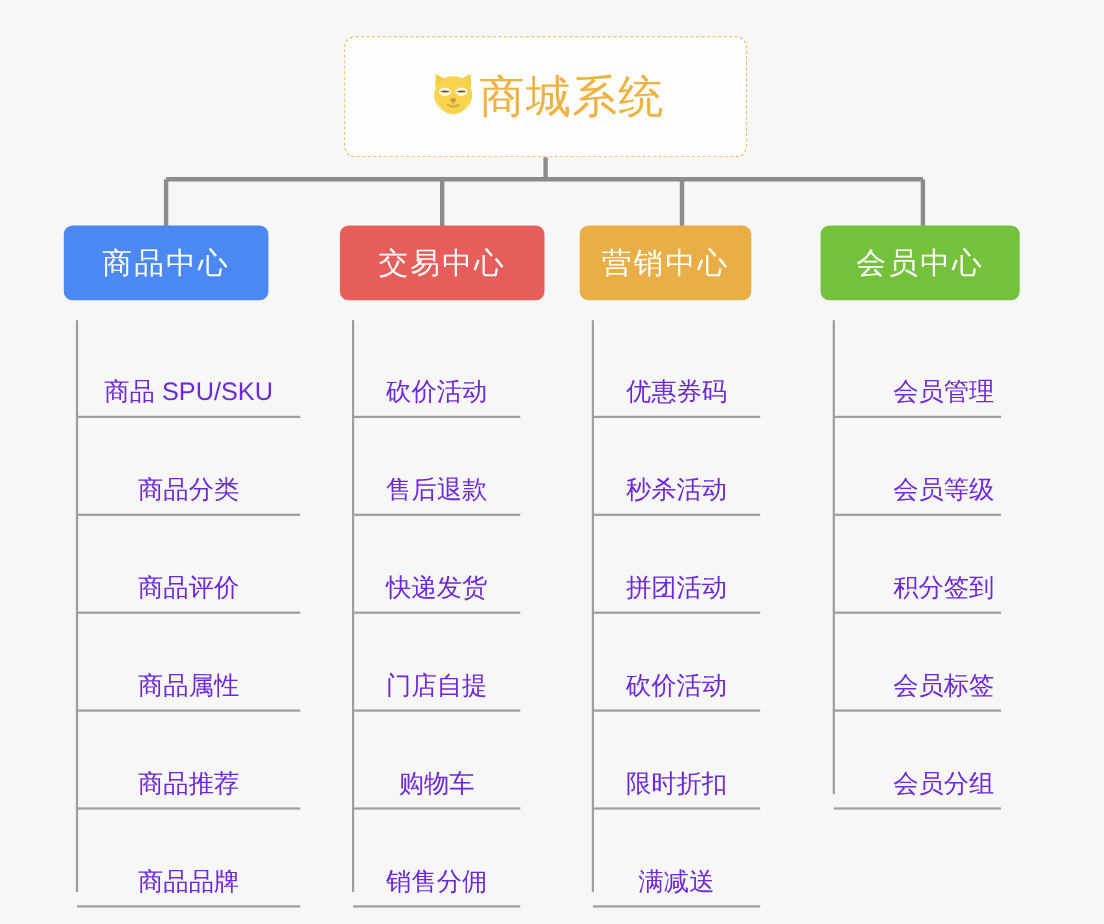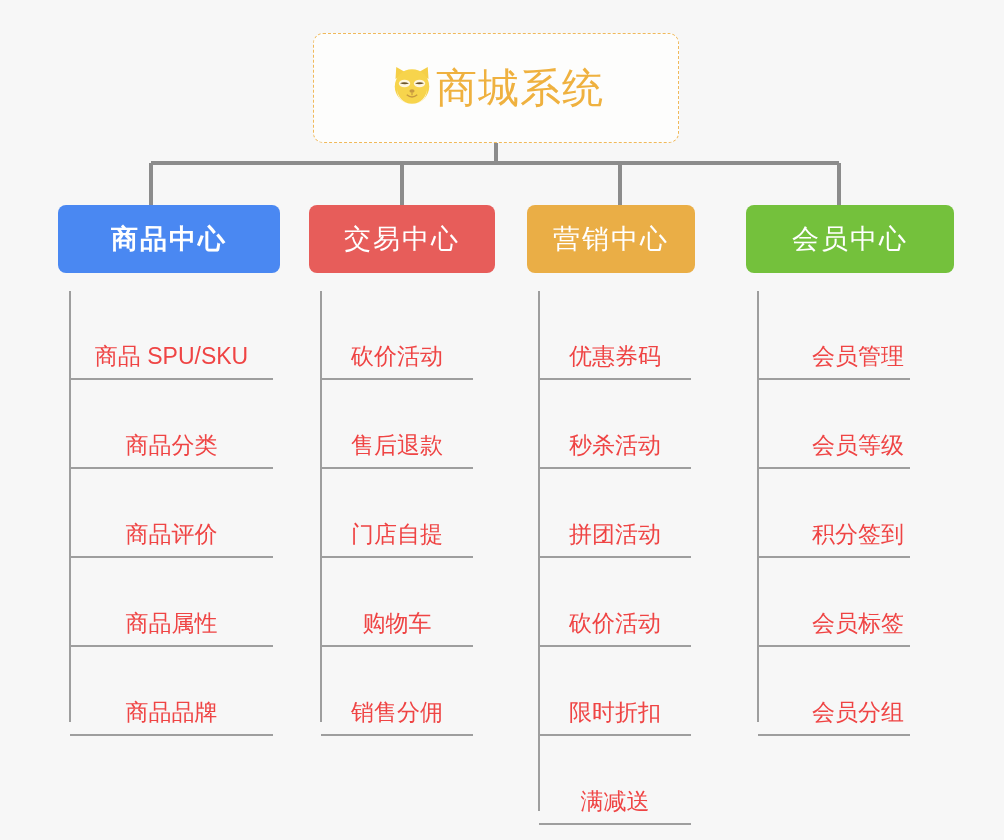--- a/index.html
+++ b/index.html
@@ -100,41 +100,41 @@
     height: 89px;
     display: flex;
     align-items: flex-end;
     justify-content: center;
     box-sizing: border-box;
     border-bottom: 2px solid #9e9e9e;
     padding-bottom: 3px;
   }
   .leaf-label {
     font-size: 23px;
-    color: #ef4444;
+    color: #6d28d9;
     line-height: 1.25;
     white-space: nowrap;
     padding: 0 6px 4px 6px;
   }
 
   
   .branch.b0 { left: 58px;  }
-  .branch.b0 .branch-header { width: 222px; background: #4a88f2; font-weight: bold; }
+  .branch.b0 .branch-header { width: 186px; background: #4a88f2; }
   .branch.b0 .leaf { width: 203px; }
 
   .branch.b1 { left: 309px; }
   .branch.b1 .branch-header { width: 186px; background: #e75d5a; }
   .branch.b1 .leaf { width: 152px; }
 
   .branch.b2 { left: 527px; }
-  .branch.b2 .branch-header { width: 168px; background: #eaae46; }
+  .branch.b2 .branch-header { width: 156px; background: #eaae46; }
   .branch.b2 .leaf { width: 152px; }
 
   .branch.b3 { left: 746px; }
-  .branch.b3 .branch-header { width: 208px; background: #74c13c; }
+  .branch.b3 .branch-header { width: 181px; background: #74c13c; }
   .branch.b3 .leaf { width: 152px; justify-content: flex-end; }
 </style>
 </head>
 <body>
 
 <div id="mindmap">
 
   <svg class="conn-svg" viewBox="0 0 1004 840" xmlns="http://www.w3.org/2000/svg">
 
     <line x1="496" y1="143" x2="496" y2="163" stroke="#8c8c8c" stroke-width="4"></line>
@@ -184,38 +184,44 @@
       <div class="leaf">
           <span class="leaf-label">商品分类</span>
         </div>
       <div class="leaf">
           <span class="leaf-label">商品评价</span>
         </div>
       <div class="leaf">
           <span class="leaf-label">商品属性</span>
         </div>
       <div class="leaf">
+          <span class="leaf-label">商品推荐</span>
+        </div>
+      <div class="leaf">
           <span class="leaf-label">商品品牌</span>
         </div>
     </div>
   </div>
 
   <div class="branch b1">
     <div class="branch-header">
       <span>交易中心</span>
     </div>
     <div class="branch-children">
       <div class="spine"></div>
       <div class="leaf">
           <span class="leaf-label">砍价活动</span>
         </div>
       <div class="leaf">
           <span class="leaf-label">售后退款</span>
         </div>
       <div class="leaf">
+          <span class="leaf-label">快递发货</span>
+        </div>
+      <div class="leaf">
           <span class="leaf-label">门店自提</span>
         </div>
       <div class="leaf">
           <span class="leaf-label">购物车</span>
         </div>
       <div class="leaf">
           <span class="leaf-label">销售分佣</span>
         </div>
     </div>
   </div>

